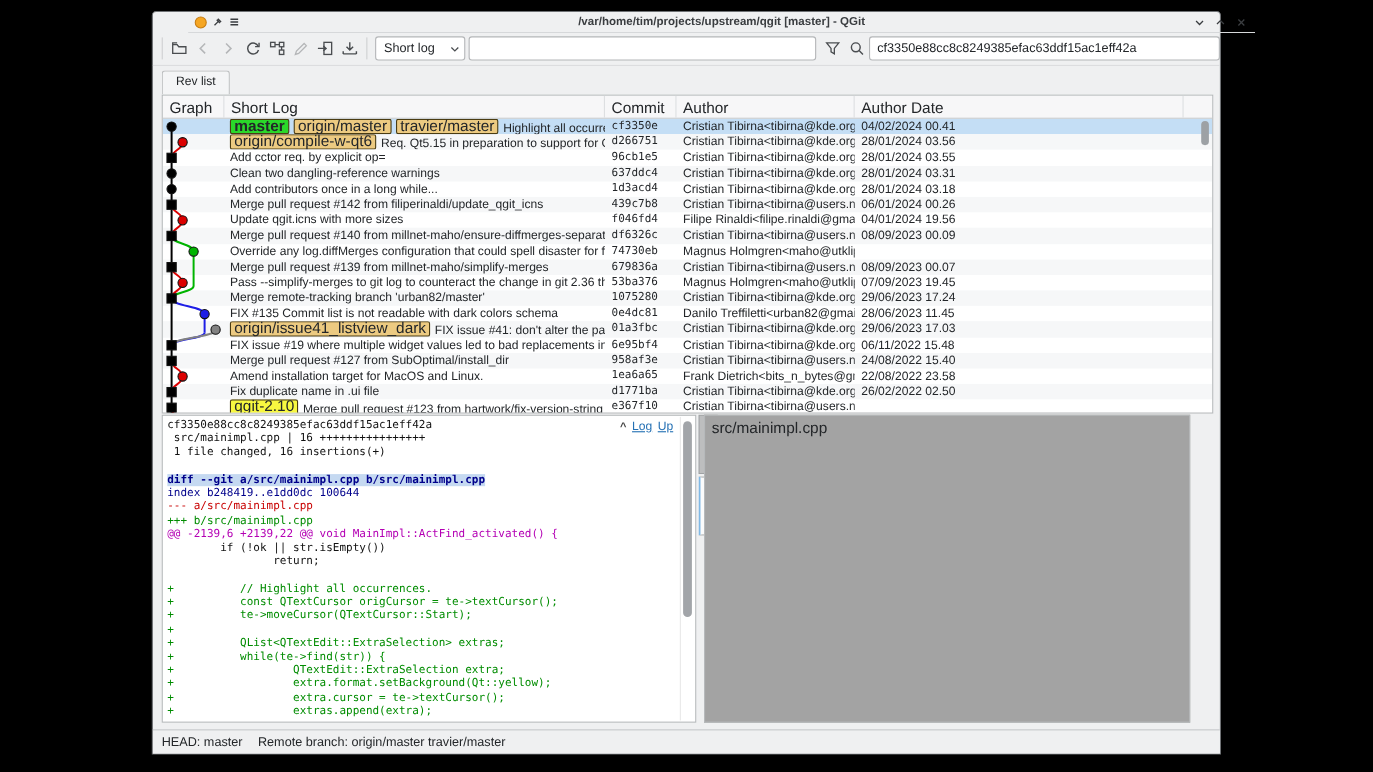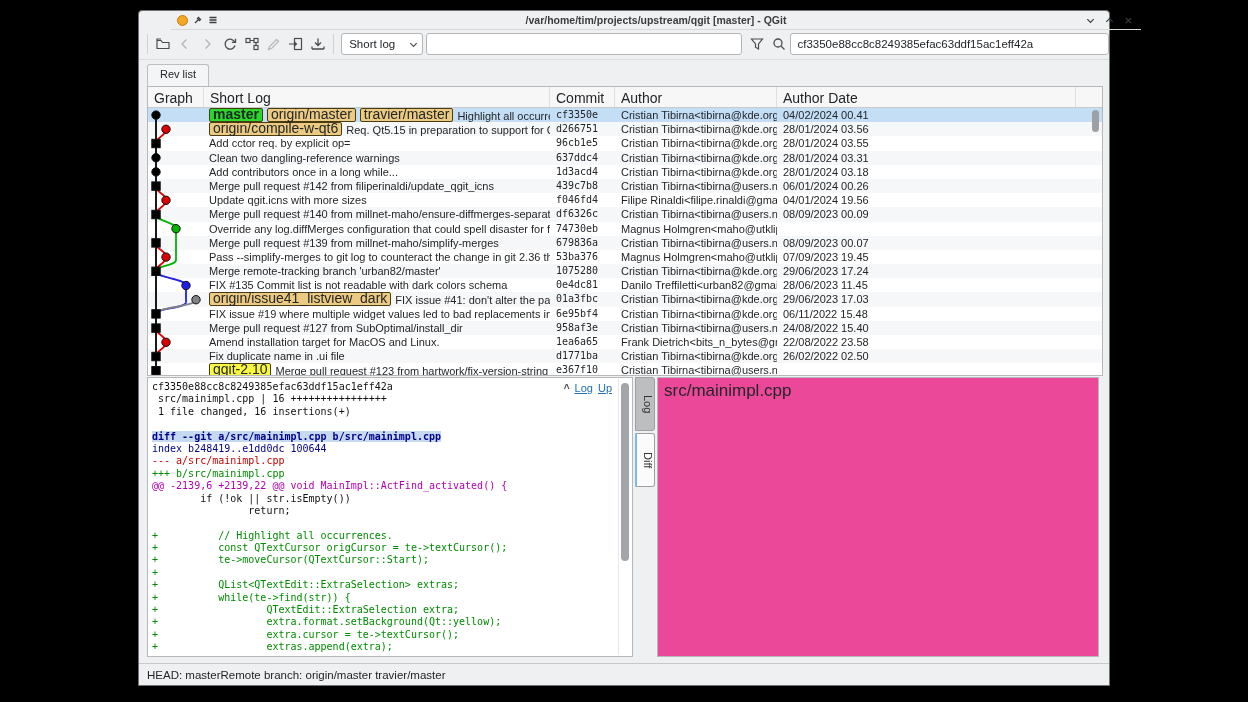--- a/index.html
+++ b/index.html
@@ -73,26 +73,26 @@
   #difflinks .caret{color:#444;font-weight:bold;text-decoration:none;font-size:10px;}
   #diffscroll{position:absolute;right:1px;top:1px;width:12px;height:276px;border-left:1px solid #e8e8e8;}
   #diffscroll .thumb{position:absolute;left:2px;top:4px;width:8px;height:178px;background:#a2a5a9;border-radius:4px;}
   
   #vtabs{position:absolute;left:496px;top:366px;width:22px;height:280px;}
   .vtab{writing-mode:vertical-rl;text-align:center;font-size:11px;width:20px;box-sizing:border-box;
         border:1px solid #9ea1a3;color:#333;}
   .vtab.inactive{background:#bdbebf;height:54px;border-radius:0 3px 3px 0;}
   .vtab.active{background:#fbfbfb;height:54px;border-left:2px solid #7fb8e5;border-radius:0 3px 3px 0;margin-top:2px;}
   
-  #rightpanel{position:absolute;left:518px;top:366px;width:442px;height:280px;background:#ec4899;
-              border:1px solid #b6b9bb;box-sizing:border-box;font-size:17px;}
+  #rightpanel{position:absolute;left:501px;top:366px;width:442px;height:280px;background:#a3a3a3;
+              border:1px solid #b6b9bb;box-sizing:border-box;font-size:14px;}
   #filelabel{padding:3px 6px;}
   
   #statusbar{position:absolute;left:0;bottom:0;width:100%;height:22px;background:#eff0f1;
-             border-top:1px solid #c6c8ca;display:flex;align-items:center;
+             border-top:1px solid #c6c8ca;display:flex;align-items:center;gap:14px;
              font-size:11.5px;padding-left:8px;box-sizing:border-box;}
   svg{display:block;}
 </style>
 </head>
 <body>
 
 <div id="stage">
   <div id="win">
 
     <div id="titlebar">

